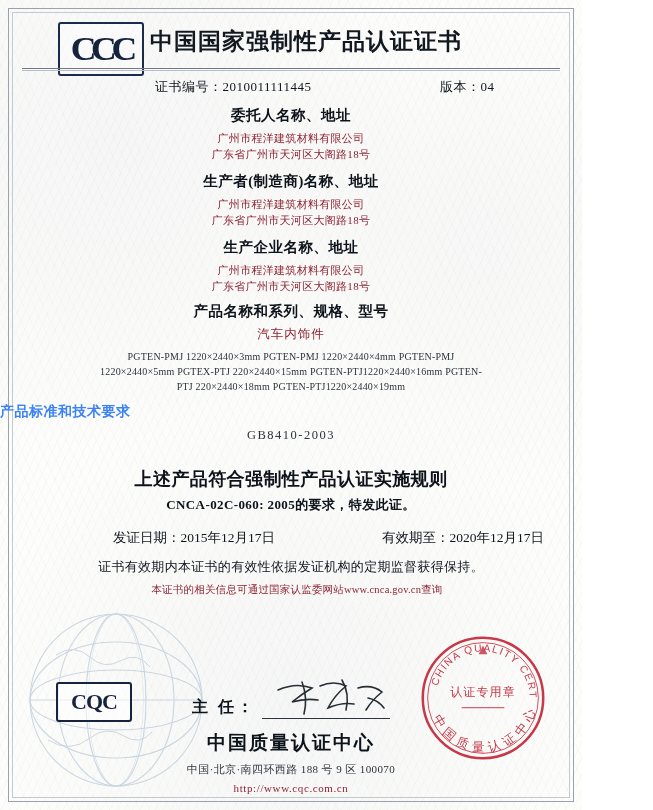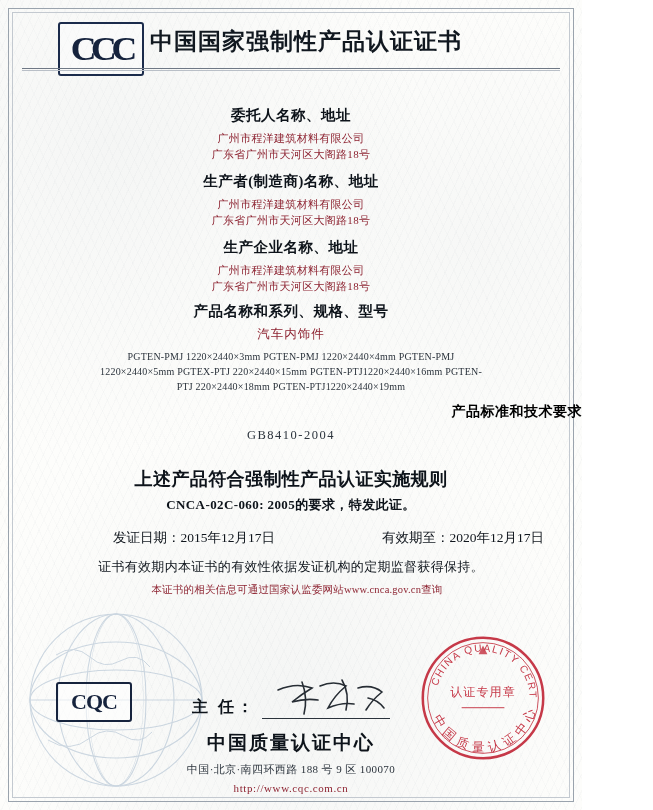--- a/index.html
+++ b/index.html
@@ -150,22 +150,22 @@
     text-align: center;
     color: #2b333c;
     font-size: 10px;
     line-height: 15px;
     letter-spacing: 0.2px;
   }
   .std-head {
     margin-top: 9px;
     font-size: 14px;
     font-weight: bold;
-    text-align: right;
-    color: #000000;
+    text-align: left;
+    color: #3b82f6;
     letter-spacing: 0.5px;
   }
   .std-value {
     margin-top: 7px;
     text-align: center;
     font-size: 12.5px;
     color: #2b333c;
     letter-spacing: 1.5px;
   }
   .conform1 {
@@ -338,20 +338,28 @@
 
   <div class="header">
     <div class="ccc-logo">
       <span class="ccc-text">CCC</span>
     </div>
     <div class="doc-title">中国国家强制性产品认证证书</div>
   </div>
   <div class="header-rule"></div>
   <div class="header-rule2"></div>
 
+  <div class="meta-row">
+    <div class="meta-cert">
+      <span class="label">证书编号：</span><span class="value">2010011111445</span>
+    </div>
+    <div class="meta-ver">
+      <span>版本：</span><span>04</span>
+    </div>
+  </div>
 
   <div class="body">
 
     <div class="block">
       <div class="block-head">委托人名称、地址</div>
       <div class="block-line">广州市程洋建筑材料有限公司</div>
       <div class="block-line">广东省广州市天河区大阁路18号</div>
     </div>
     <div class="spacer-8"></div>
 
@@ -373,21 +381,21 @@
       <div class="block-head">产品名称和系列、规格、型号</div>
       <div class="prod-name">汽车内饰件</div>
       <div class="spec-lines">
         <div>PGTEN-PMJ 1220×2440×3mm PGTEN-PMJ 1220×2440×4mm PGTEN-PMJ</div>
         <div>1220×2440×5mm PGTEX-PTJ 220×2440×15mm PGTEN-PTJ1220×2440×16mm PGTEN-</div>
         <div>PTJ 220×2440×18mm PGTEN-PTJ1220×2440×19mm</div>
       </div>
     </div>
 
     <div class="std-head">产品标准和技术要求</div>
-    <div class="std-value">GB8410-2004</div>
+    <div class="std-value">GB8410-2003</div>
 
     <div class="conform1">上述产品符合强制性产品认证实施规则</div>
     <div class="conform2">CNCA-02C-060: 2005的要求，特发此证。</div>
 
     <div class="dates">
       <div class="date-issue">
         <span>发证日期：</span><span>2015年12月17日</span>
       </div>
       <div class="date-expiry">
         <span>有效期至：</span><span>2020年12月17日</span>

